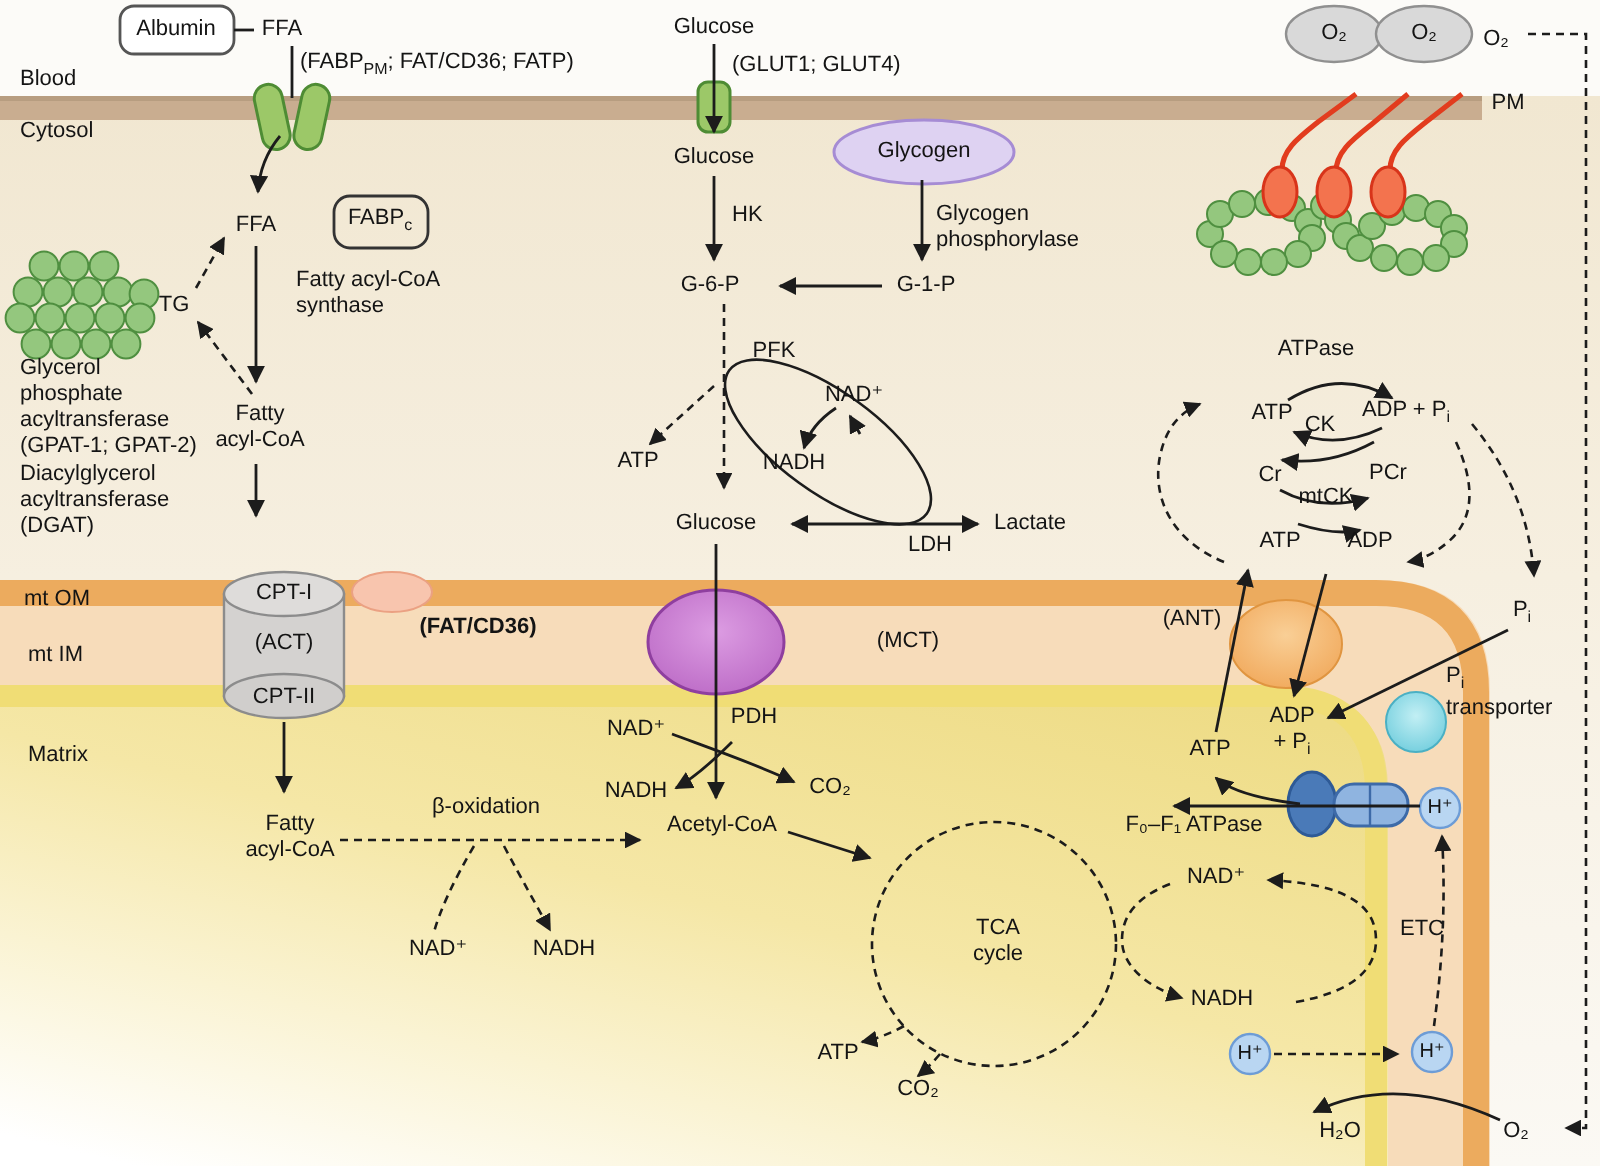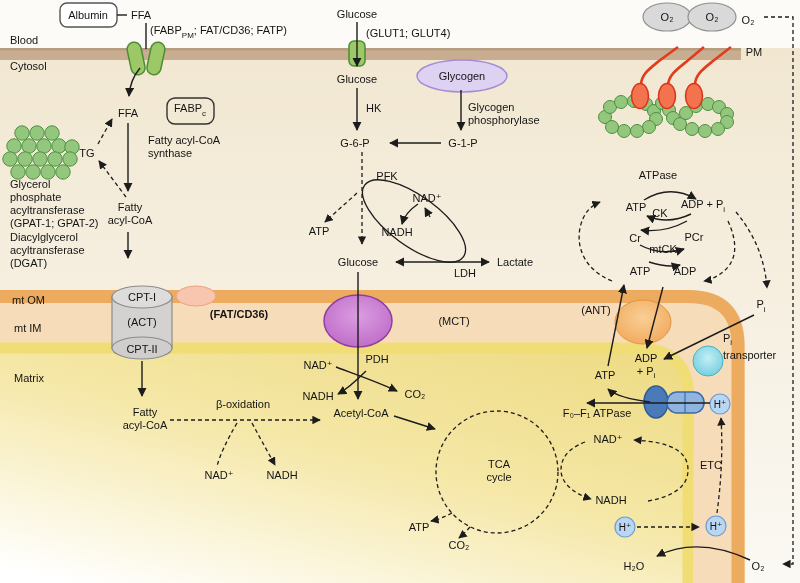--- a/index.html
+++ b/index.html
@@ -274,19 +274,19 @@
       <div class="lbl a-c" style="left: 282px; top: 475px;">NADH</div>
       <div class="lbl a-ct" style="left: 499px; top: 458px;">TCA<br>cycle</div>
       <div class="lbl a-c" style="left: 419px; top: 527px;">ATP</div>
       <div class="lbl a-c" style="left: 459px; top: 545px;">CO₂</div>
       <div class="lbl a-ct" style="left: 646px; top: 352px;">ADP<br>+ P<sub>i</sub></div>
       <div class="lbl a-c" style="left: 605px; top: 375px;">ATP</div>
       <div class="lbl a-c" style="left: 597px; top: 413px;">F₀–F₁ ATPase</div>
       <div class="lbl a-c" style="left: 608px; top: 439px;">NAD⁺</div>
       <div class="lbl a-c" style="left: 611px; top: 500px;">NADH</div>
       <div class="lbl a-c" style="left: 711px; top: 465px;">ETC</div>
-      <div class="lbl a-c" style="left: 634px; top: 566px;">H₂O</div>
+      <div class="lbl a-c" style="left: 670px; top: 566px;">H₂O</div>
       <div class="lbl a-c" style="left: 758px; top: 566px;">O₂</div>
       <div class="lbl a-c" style="left: 720px; top: 404px; font-size: 10px;">H⁺</div>
       <div class="lbl a-c" style="left: 625px; top: 527px; font-size: 10px;">H⁺</div>
       <div class="lbl a-c" style="left: 716px; top: 526px; font-size: 10px;">H⁺</div>
     </div>
 </div>
 
 </body></html>

